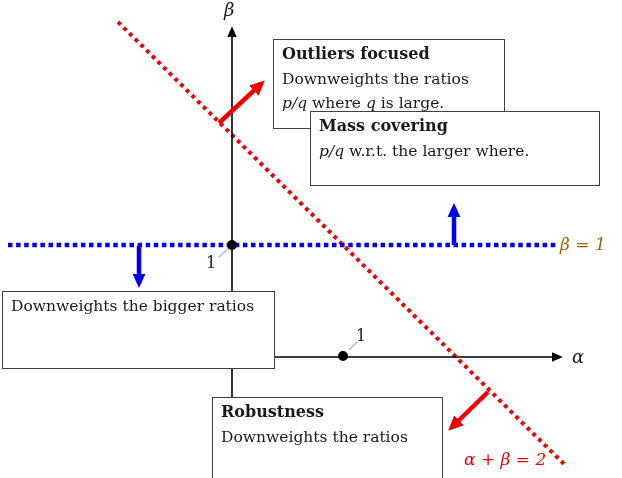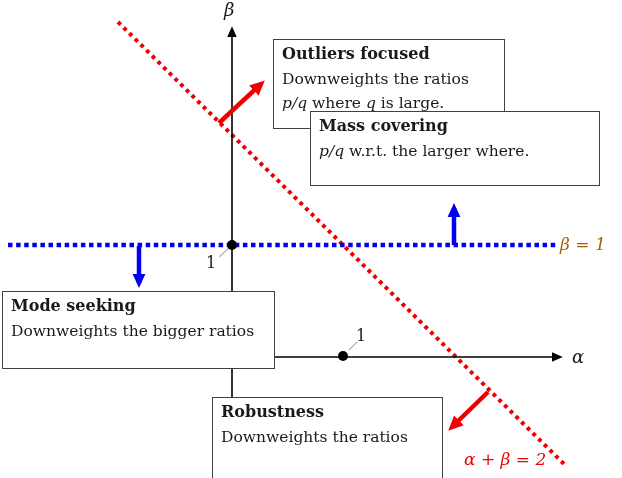--- a/index.html
+++ b/index.html
@@ -70,21 +70,20 @@
     <div class="box-line"><span>Downweights the ratios</span></div>
     <div class="box-line"><span class="m">p/q</span><span> where </span><span class="m">q</span><span> is large.</span></div>
   </div>
 
   <div class="box" style="left:310px; top:111px; width:290px; height:75px;">
     <div class="box-title">Mass covering</div>
     <div class="box-line"><span class="m">p/q</span><span> w.r.t. the larger where.</span></div>
   </div>
 
   <div class="box" style="left:2px; top:291px; width:273px; height:78px;">
-    <div class="box-title">Mode seeking</div>
     <div class="box-line"><span>Downweights the bigger ratios</span></div>
   </div>
 
   <div class="box" style="left:212px; top:397px; width:231px; height:92px;">
     <div class="box-title">Robustness</div>
     <div class="box-line"><span>Downweights the ratios</span></div>
   </div>
 
 </div>
 

